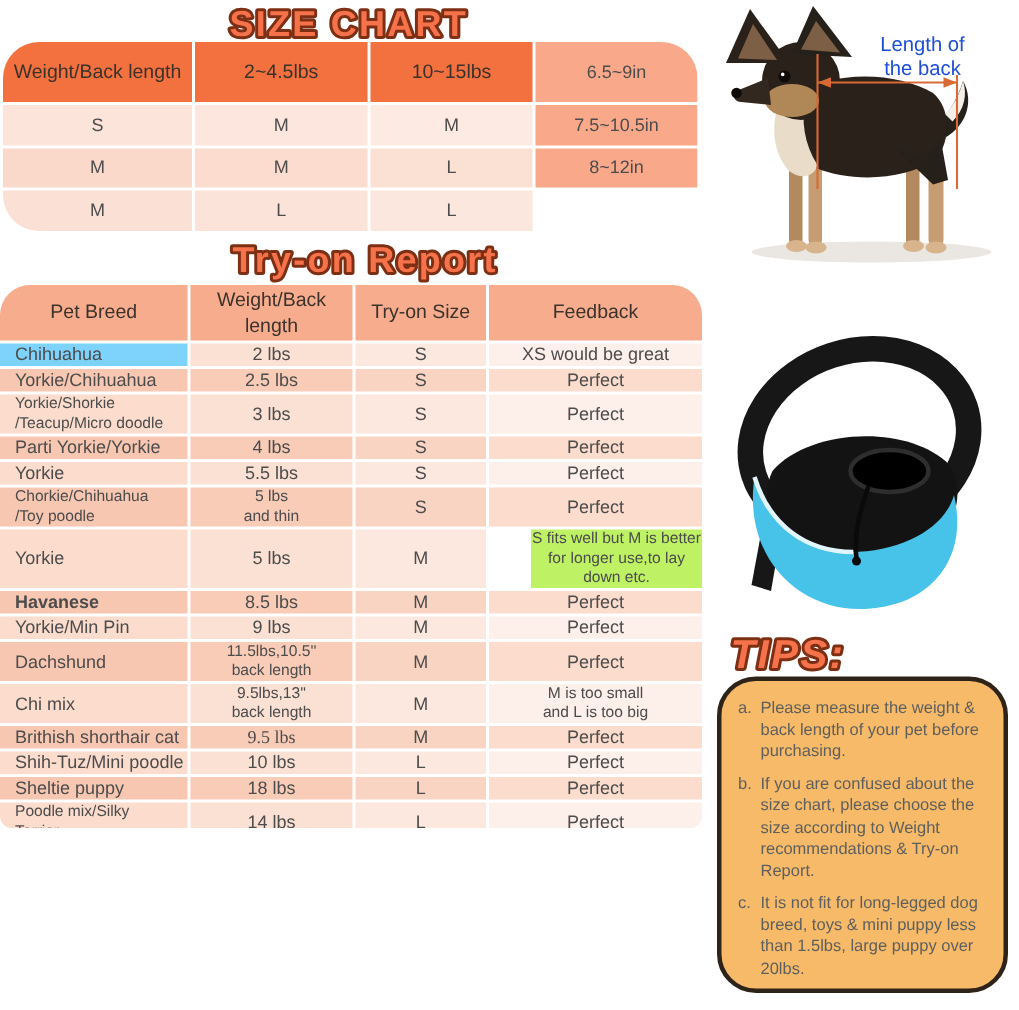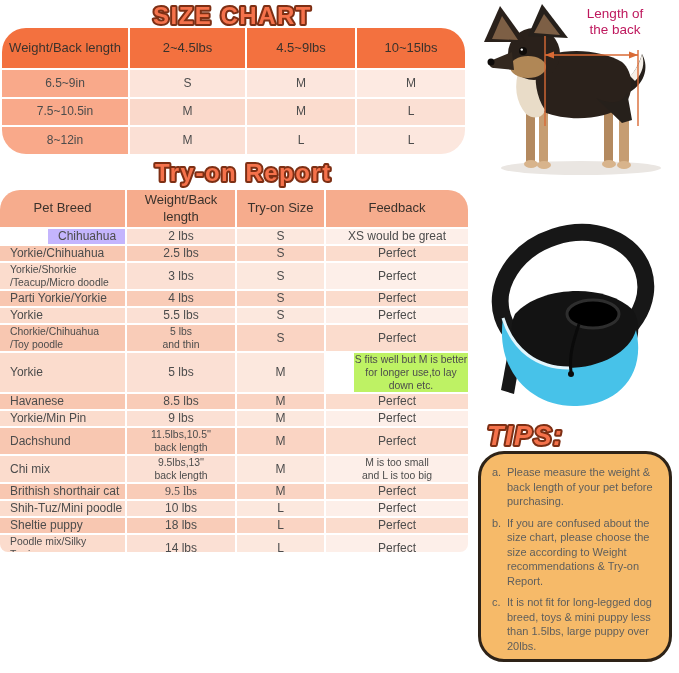--- a/index.html
+++ b/index.html
@@ -38,43 +38,42 @@
 
   .cell{display:flex;align-items:center;justify-content:center;
         text-align:center;font-size:12px;color:#4c4c4c;
         white-space:pre-line;line-height:1.25;}
   .hcell{font-size:13px;color:#3b322c;}
   .breed{justify-content:flex-start;text-align:left;padding-left:10px;}
   .multi{font-size:10.4px;}
 
   
   #dog-figure{position:absolute;left:476px;top:2px;width:198px;height:176px;}
-  #back-length-label{position:absolute;left:556px;top:6px;width:118px;
-    color:#be185d;font-size:13.5px;text-align:center;
+  #back-length-label{position:absolute;left:556px;top:22px;width:118px;
+    color:#1d4ed8;font-size:13.5px;text-align:center;
     white-space:pre-line;line-height:1.2;}
   #bag-figure{position:absolute;left:481px;top:196px;width:182px;height:220px;}
 
   #tips-box{position:absolute;left:478px;top:451px;width:194px;height:211px;
     box-sizing:border-box;background:#f6ba69;border:3px solid #2e2318;
     border-radius:26px;padding:11px 8px 6px 11px;}
   .tip-item{display:flex;margin-bottom:7px;font-size:11px;line-height:1.32;color:#5f5f5d;}
   .tip-key{width:15px;flex:none;}
   .tip-text{flex:1;}
 </style>
 </head>
 <body>
 
 <svg id="size-title" class="title-svg">
   <text x="50%" y="24" text-anchor="middle">SIZE CHART</text>
 </svg>
 
 <div id="size-table" class="grid-table">
     <div class="cell hcell" style="background: rgb(243, 113, 63);">Weight/Back length</div>
     <div class="cell hcell" style="background: rgb(243, 113, 63);">2~4.5lbs</div>
-    <div class="cell hcell" style="background: rgb(243, 113, 63);">4.5~9lbs</div>
     <div class="cell hcell" style="background: rgb(243, 113, 63);">10~15lbs</div>
     <div class="cell" style="background: rgb(249, 169, 138);">6.5~9in</div>
     <div class="cell" style="background: rgb(252, 228, 218);">S</div>
     <div class="cell" style="background: rgb(252, 230, 221);">M</div>
     <div class="cell" style="background: rgb(253, 234, 226);">M</div>
     <div class="cell" style="background: rgb(249, 169, 138);">7.5~10.5in</div>
     <div class="cell" style="background: rgb(250, 217, 203);">M</div>
     <div class="cell" style="background: rgb(251, 220, 206);">M</div>
     <div class="cell" style="background: rgb(251, 224, 212);">L</div>
     <div class="cell" style="background: rgb(249, 169, 138);">8~12in</div>
@@ -85,21 +84,21 @@
 
 <svg id="tryon-title" class="title-svg">
   <text x="52%" y="25" text-anchor="middle">Try-on Report</text>
 </svg>
 
 <div id="tryon-table" class="grid-table">
     <div class="cell hcell" style="background: rgb(246, 172, 141);">Pet Breed</div>
     <div class="cell hcell" style="background: rgb(246, 172, 141);">Weight/Back length</div>
     <div class="cell hcell" style="background: rgb(246, 172, 141);">Try-on Size</div>
     <div class="cell hcell" style="background: rgb(246, 172, 141);">Feedback</div>
-    <div class="cell breed" style="background: #c4b5fd; margin-left: 48px;">Chihuahua</div>
+    <div class="cell breed" style="background: #7dd3fc;">Chihuahua</div>
     <div class="cell" style="background: rgb(251, 224, 212);">2 lbs</div>
     <div class="cell" style="background: rgb(252, 232, 222);">S</div>
     <div class="cell" style="background: rgb(253, 239, 233);">XS would be great</div>
     <div class="cell breed" style="background: rgb(248, 199, 177);">Yorkie/Chihuahua</div>
     <div class="cell" style="background: rgb(249, 204, 184);">2.5 lbs</div>
     <div class="cell" style="background: rgb(250, 212, 195);">S</div>
     <div class="cell" style="background: rgb(251, 220, 205);">Perfect</div>
     <div class="cell breed multi" style="background: rgb(251, 220, 205);">Yorkie/Shorkie
 /Teacup/Micro doodle</div>
     <div class="cell" style="background: rgb(251, 224, 212);">3 lbs</div>
@@ -117,21 +116,21 @@
 /Toy poodle</div>
     <div class="cell multi" style="background: rgb(249, 204, 184);">5 lbs
 and thin</div>
     <div class="cell" style="background: rgb(250, 212, 195);">S</div>
     <div class="cell" style="background: rgb(251, 220, 205);">Perfect</div>
     <div class="cell breed" style="background: rgb(251, 220, 205);">Yorkie</div>
     <div class="cell" style="background: rgb(251, 224, 212);">5 lbs</div>
     <div class="cell" style="background: rgb(252, 232, 222);">M</div>
     <div class="cell multi" style="background: #bef264; margin-left: 28px;">S fits well but M is better
 for longer use,to lay down etc.</div>
-    <div class="cell breed" style="background: rgb(248, 199, 177);">Havanese</div>
+    <div class="cell breed" style="background: rgb(248, 199, 177); font-weight: bold;">Havanese</div>
     <div class="cell" style="background: rgb(249, 204, 184);">8.5 lbs</div>
     <div class="cell" style="background: rgb(250, 212, 195);">M</div>
     <div class="cell" style="background: rgb(251, 220, 205);">Perfect</div>
     <div class="cell breed" style="background: rgb(251, 220, 205);">Yorkie/Min Pin</div>
     <div class="cell" style="background: rgb(251, 224, 212);">9 lbs</div>
     <div class="cell" style="background: rgb(252, 232, 222);">M</div>
     <div class="cell" style="background: rgb(253, 239, 233);">Perfect</div>
     <div class="cell breed" style="background: rgb(248, 199, 177);">Dachshund</div>
     <div class="cell multi" style="background: rgb(249, 204, 184);">11.5lbs,10.5''
 back length</div>

